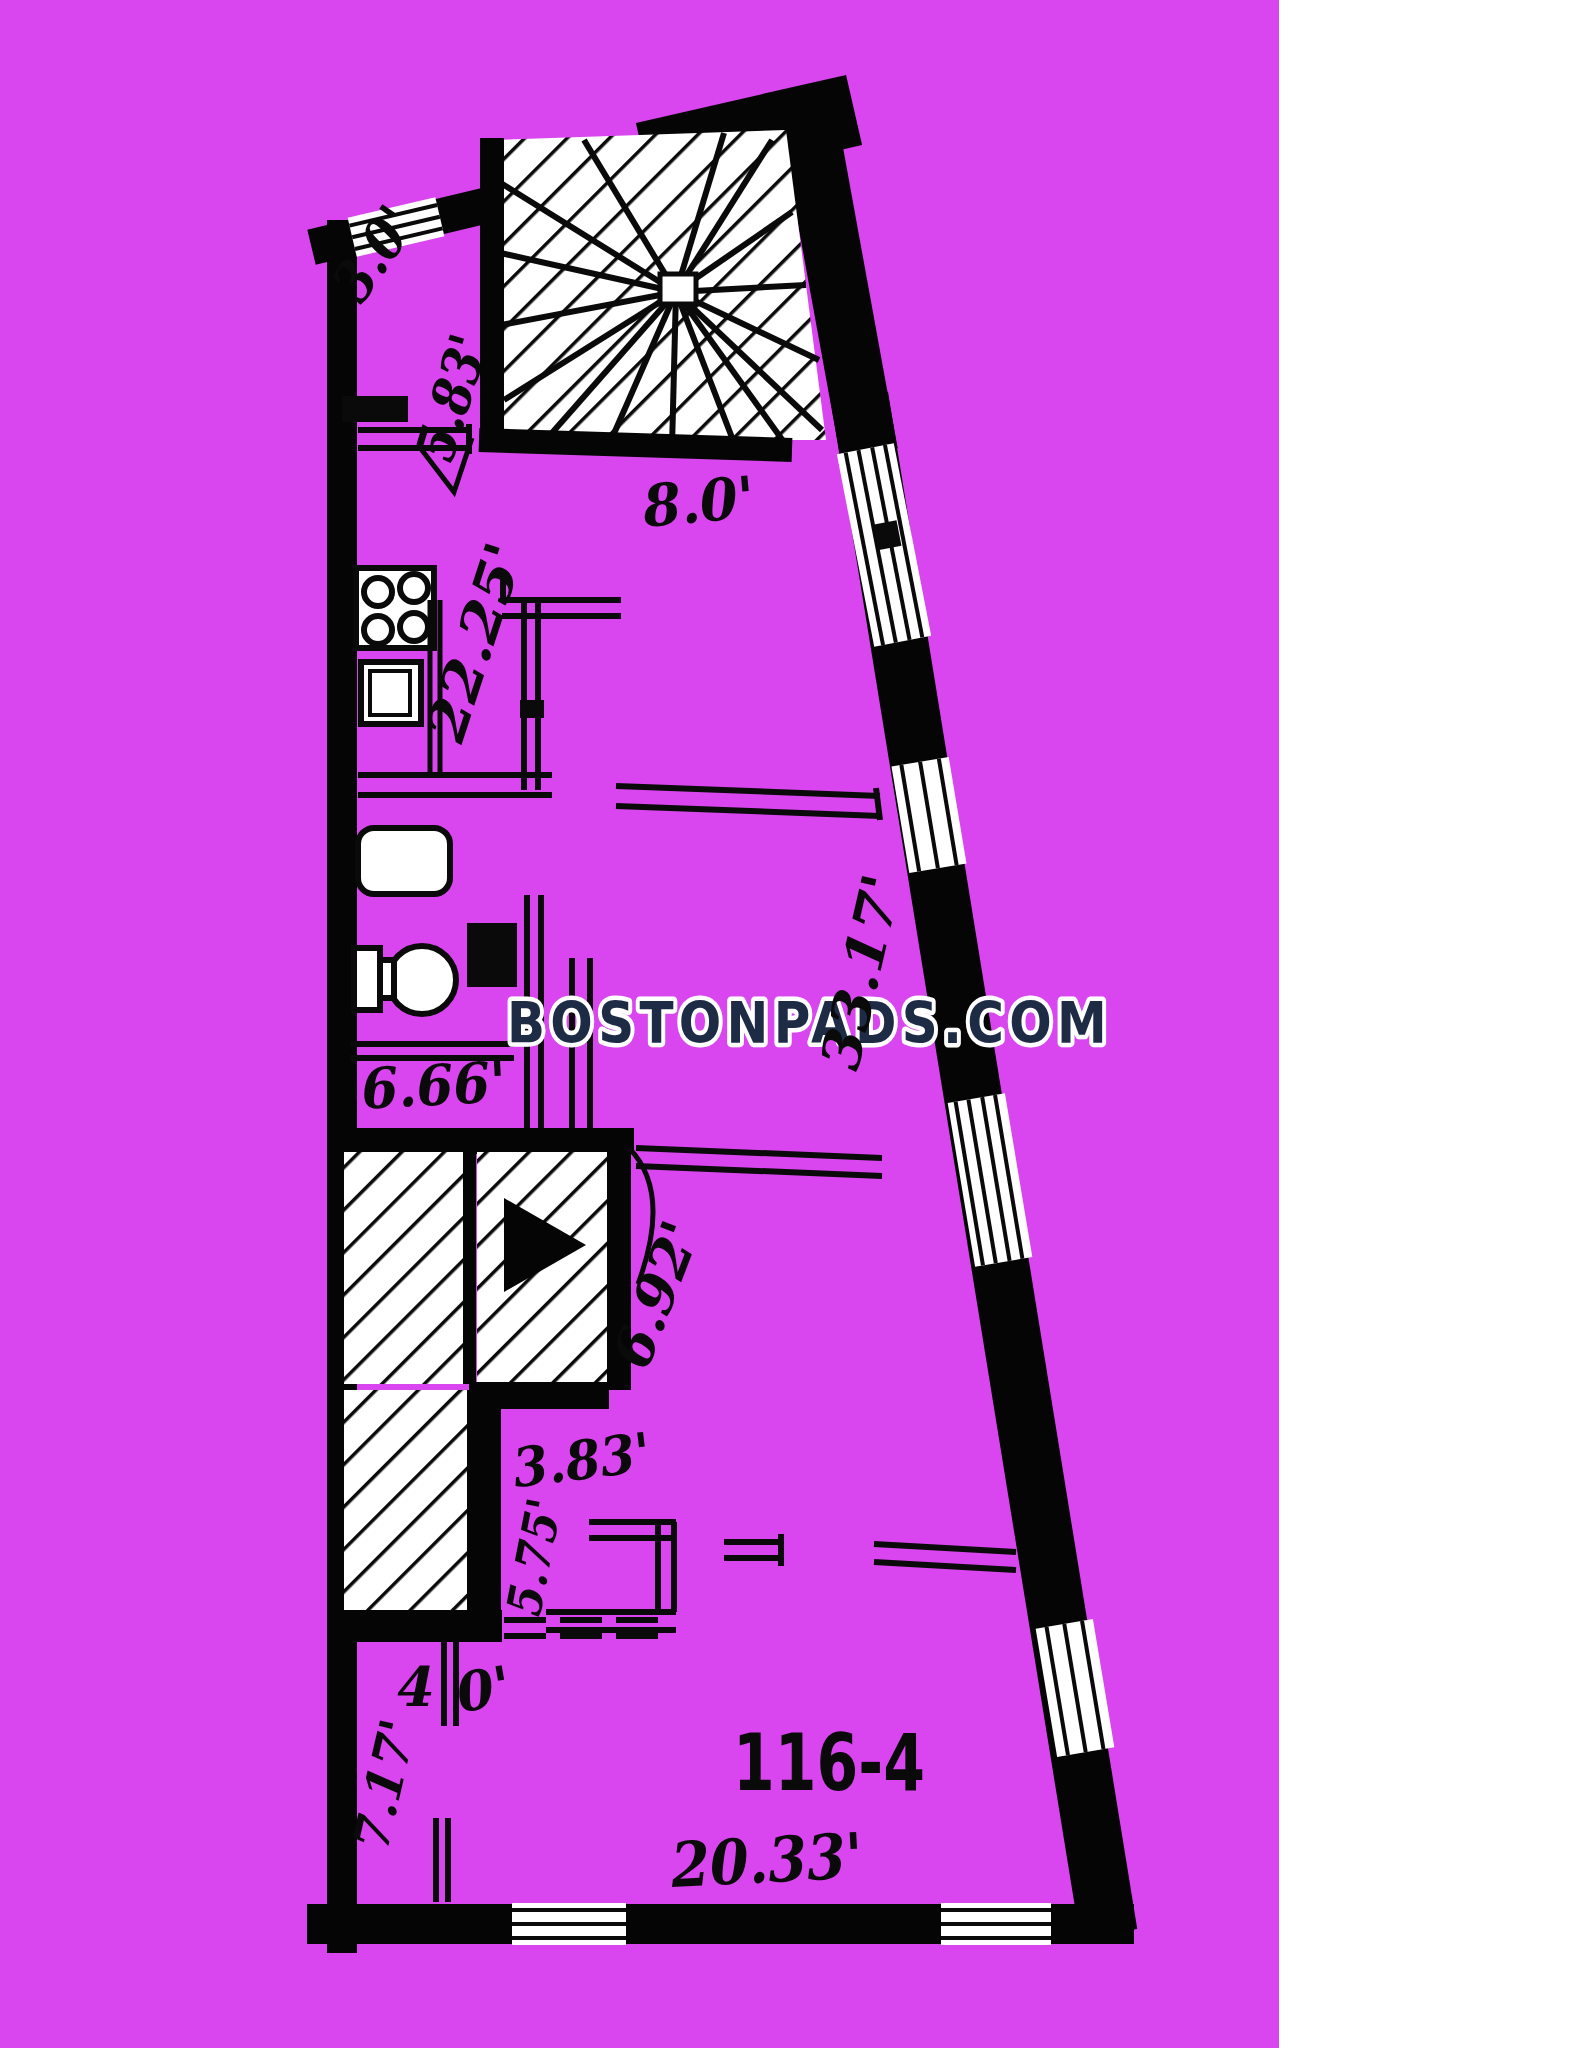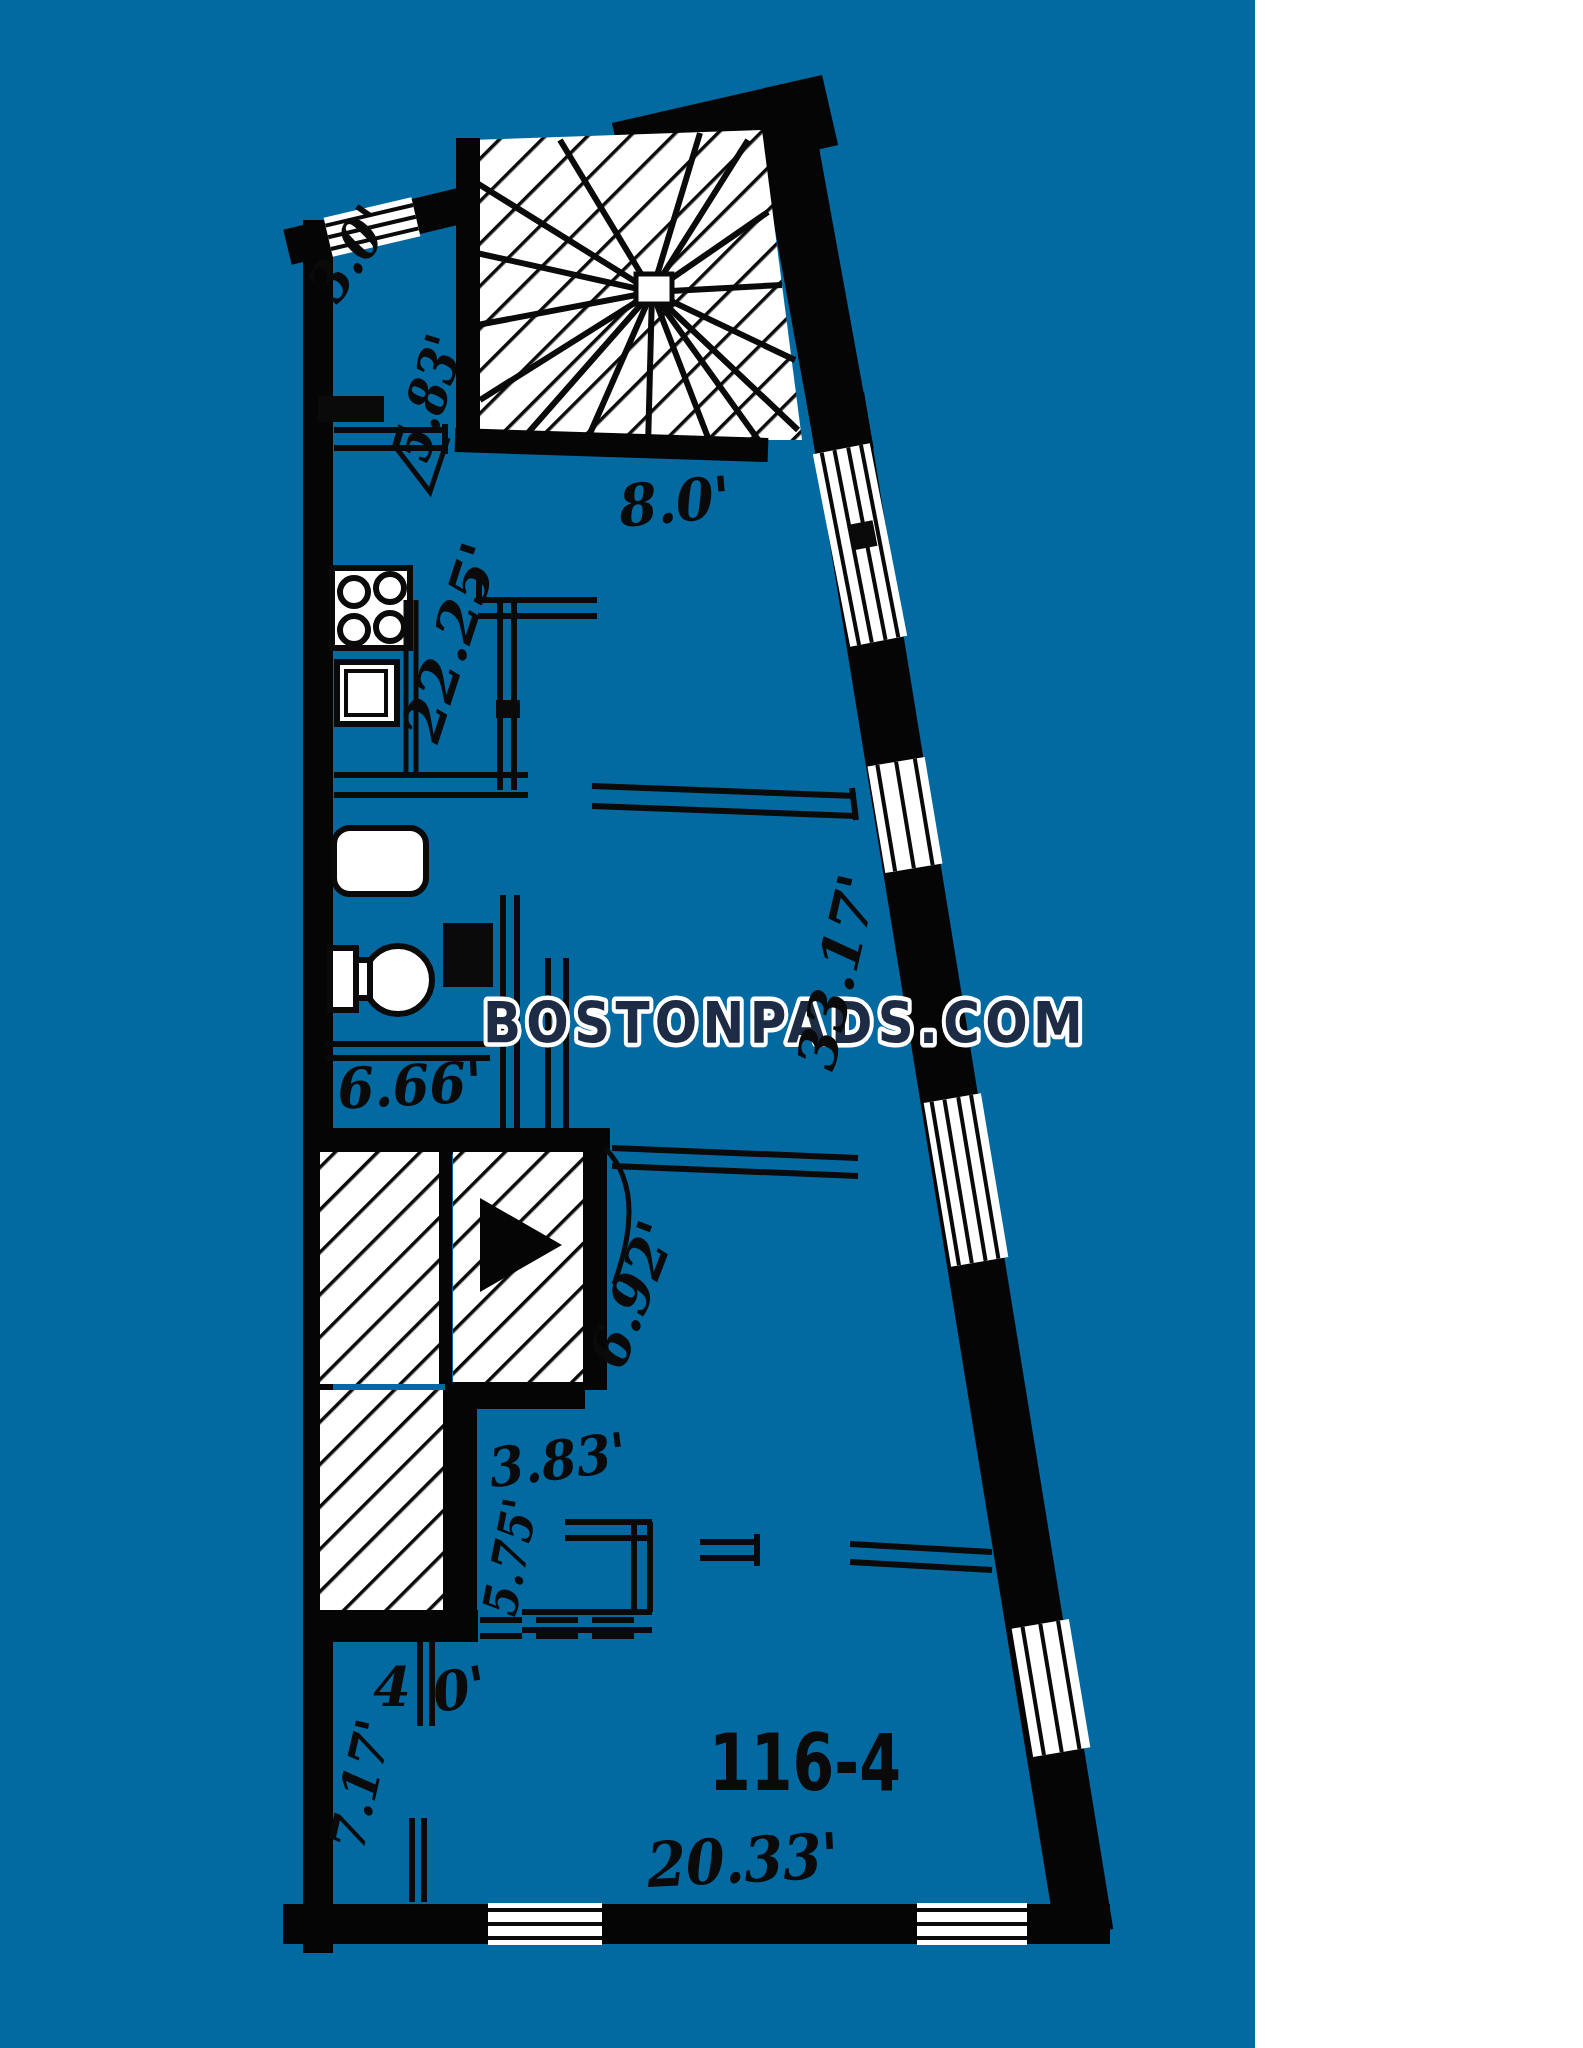--- a/index.html
+++ b/index.html
@@ -1,16 +1,16 @@
 <!DOCTYPE html>
 <html><head>
 <meta charset="utf-8">
 <style>
   html,body{margin:0;padding:0;background:#ffffff;}
-  .page{width:1255px;height:2048px;background:#0369a1;position:relative;overflow:hidden;}
+  .page{width:1255px;height:2048px;background:#d946ef;position:relative;overflow:hidden;padding-left:24px;}
   svg{display:block;}
   .wall{stroke:#050505;fill:none;}
   .thin{stroke:#0a0a0a;stroke-width:6;fill:none;}
   .thin2{stroke:#0a0a0a;stroke-width:5;fill:none;}
   .glaze{stroke:#0a0a0a;stroke-width:4;fill:none;}
   .fix{stroke:#0a0a0a;stroke-width:6;fill:#ffffff;}
   .hand{font-family:"DejaVu Serif",serif;font-style:italic;font-weight:bold;fill:#0a0a0a;}
   .unit{font-family:"DejaVu Sans",sans-serif;font-weight:bold;fill:#0a0a0a;}
   .wm{font-family:"DejaVu Sans",sans-serif;font-weight:bold;letter-spacing:6px;
       stroke:#ffffff;stroke-width:9px;paint-order:stroke;stroke-linejoin:round;}

